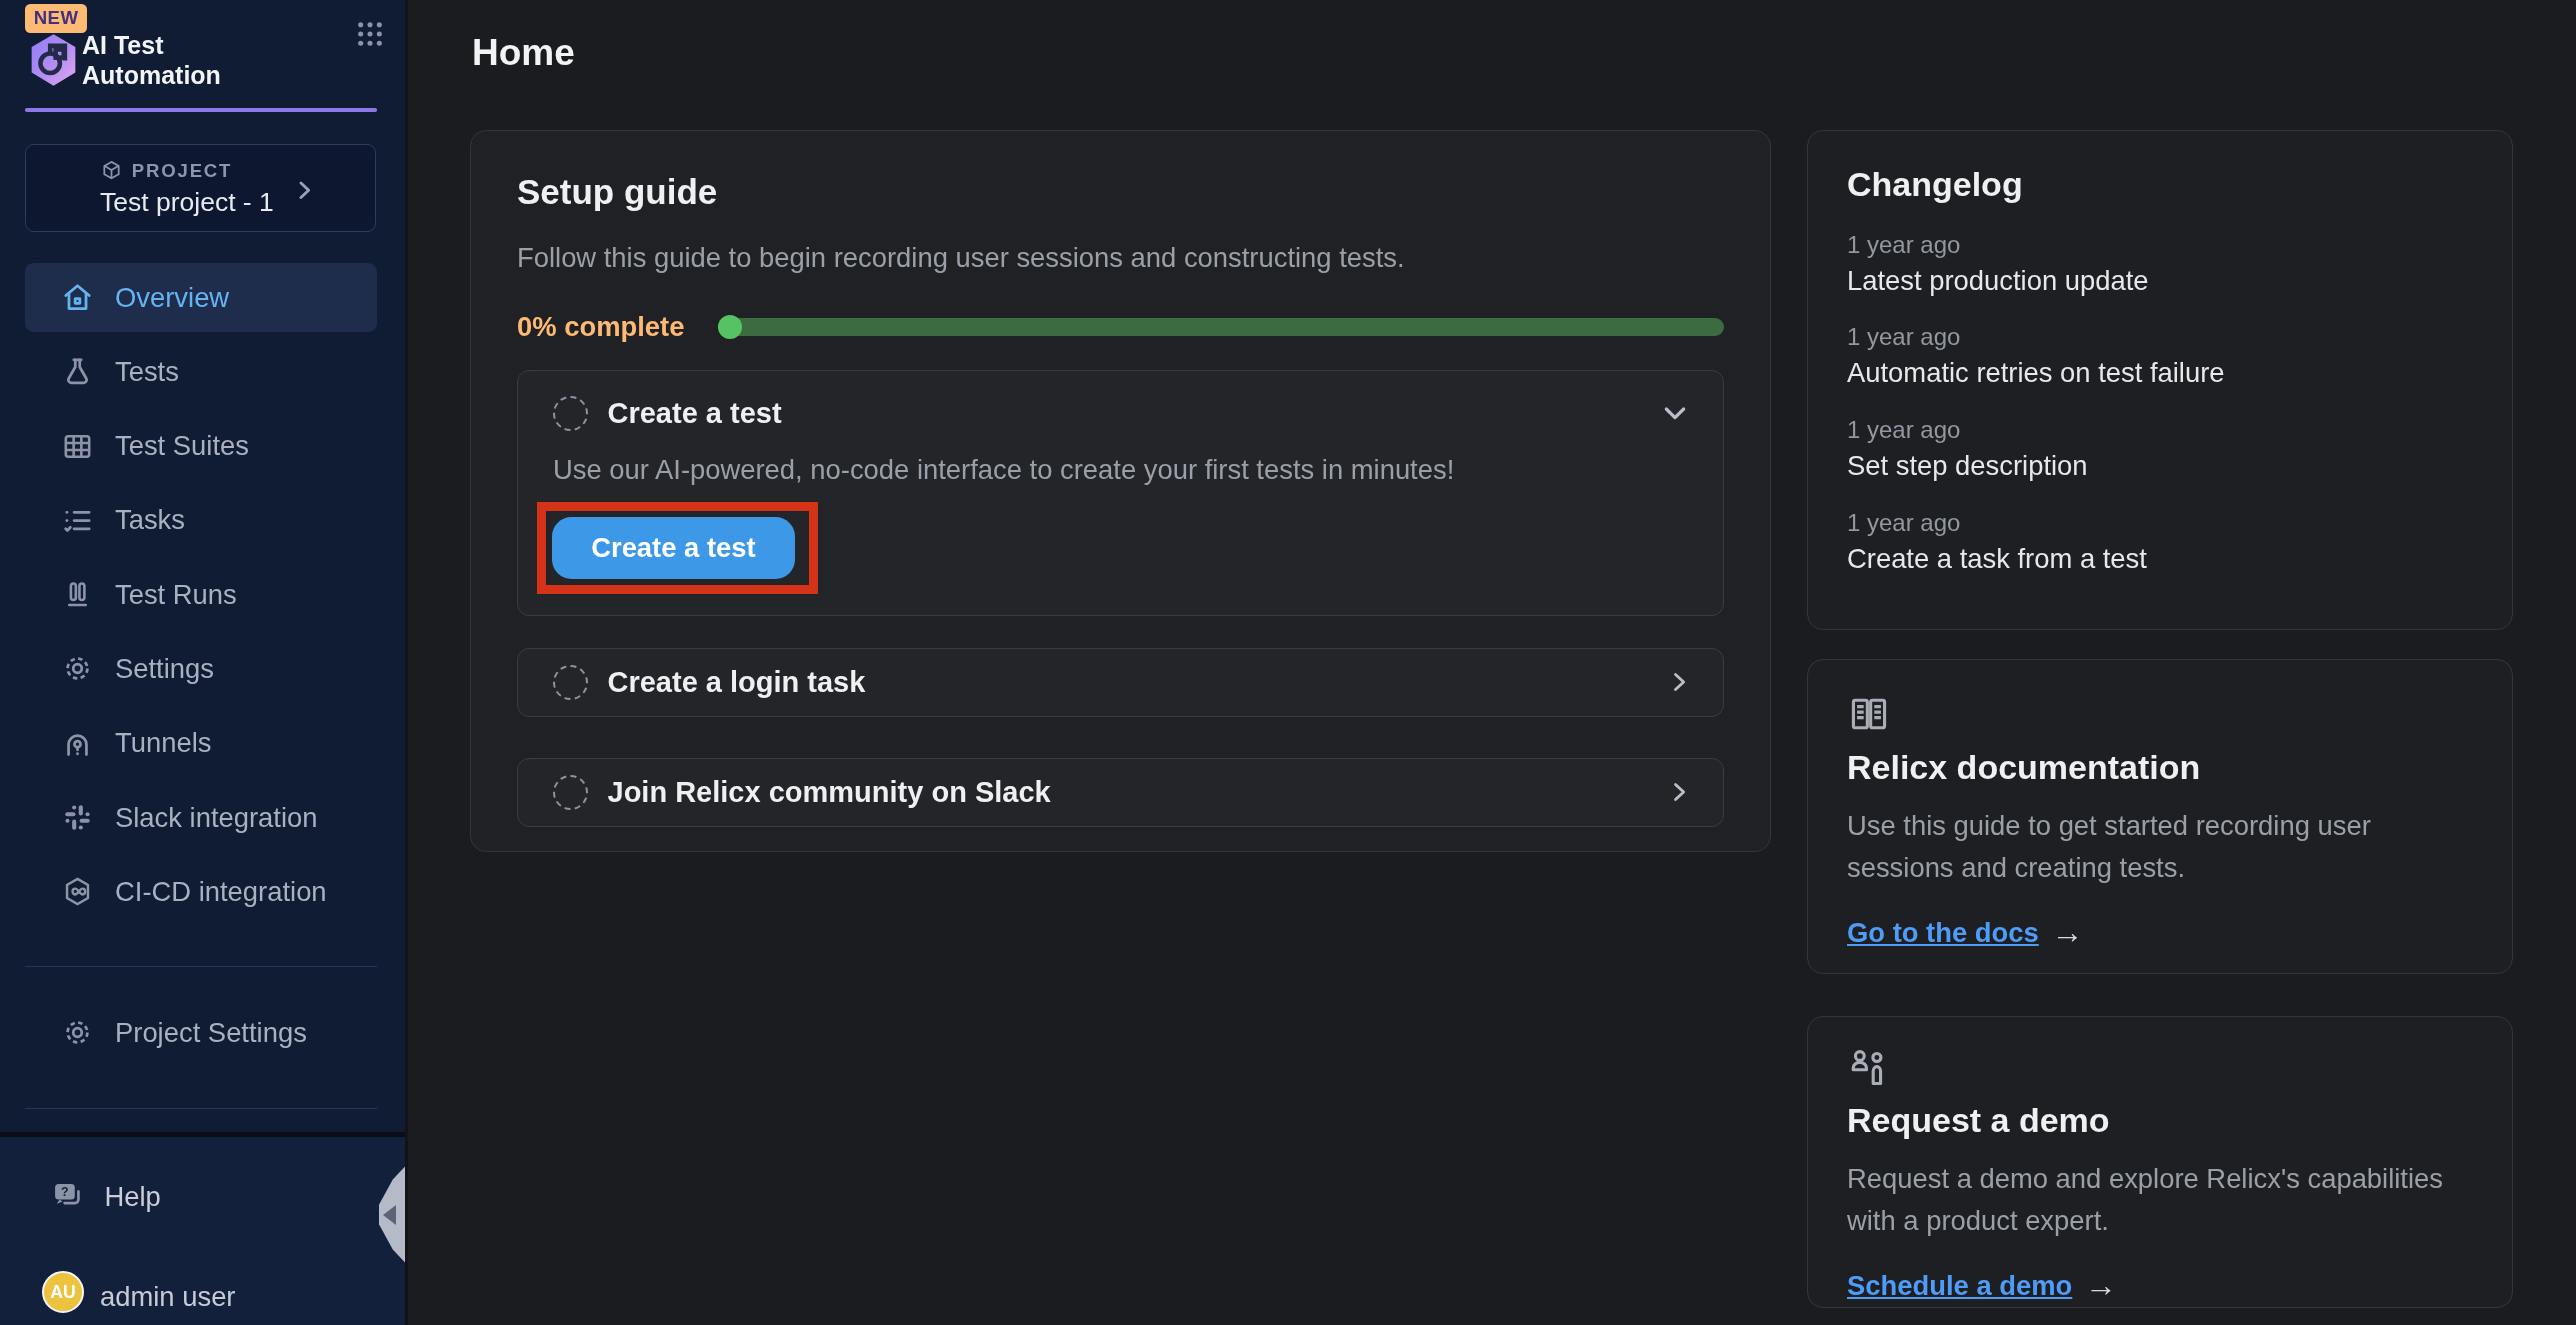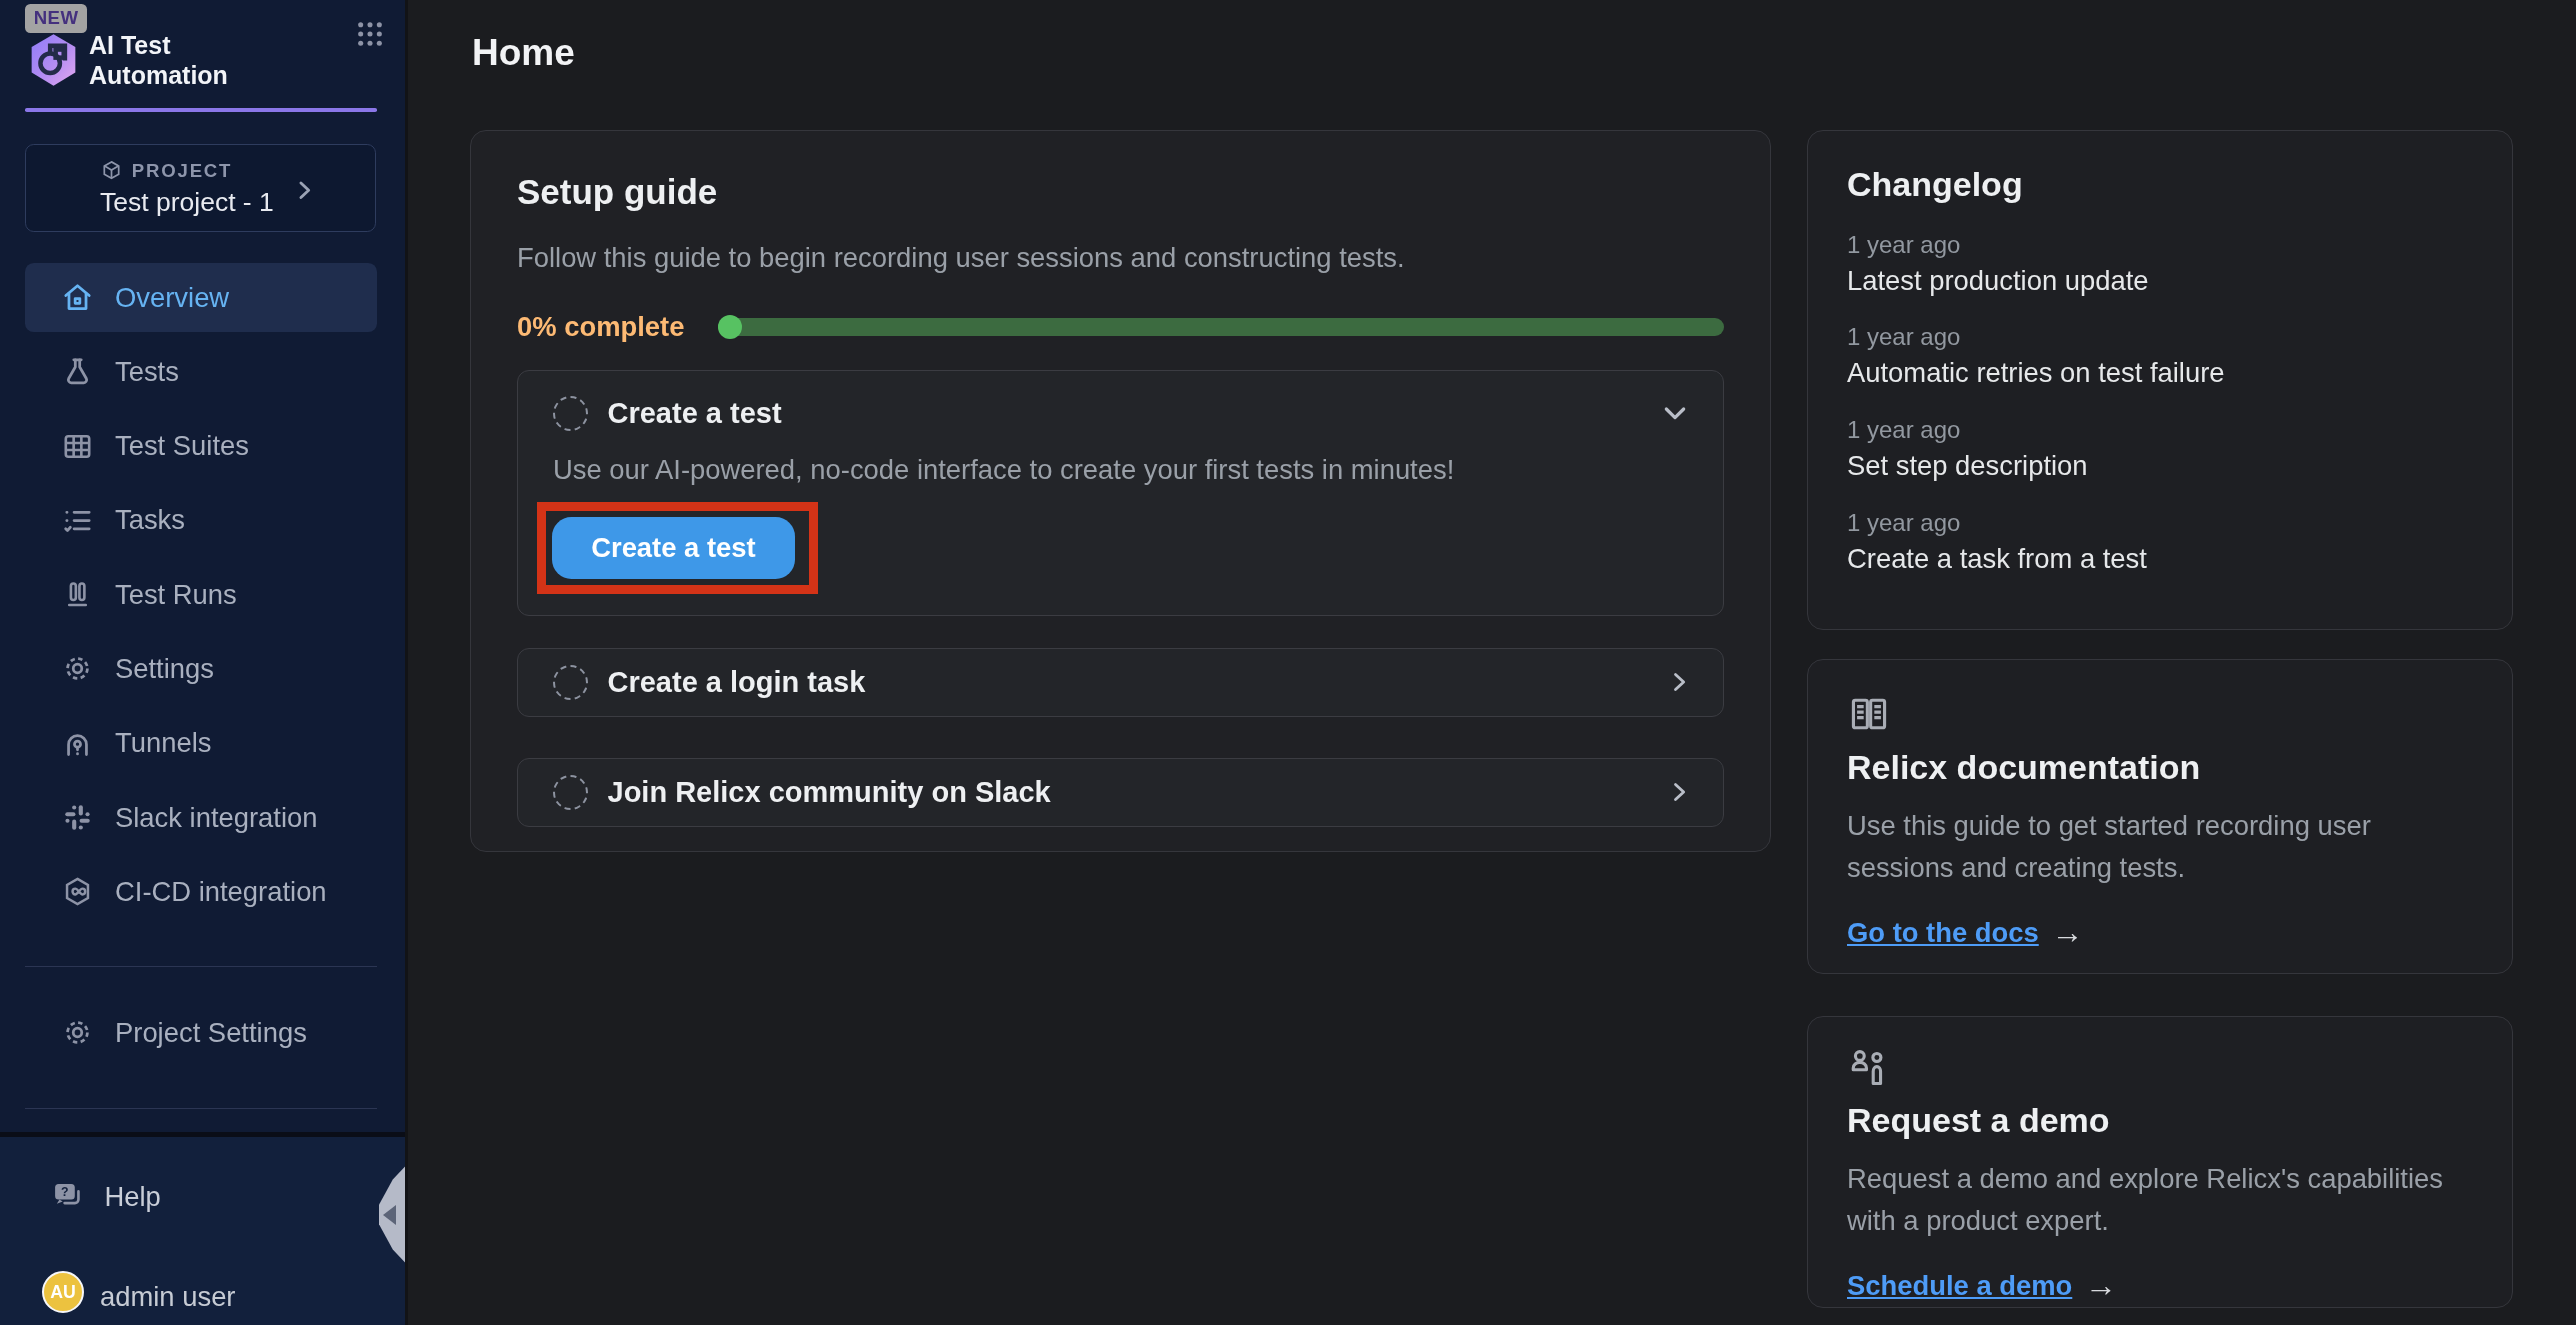--- a/index.html
+++ b/index.html
@@ -2,25 +2,25 @@
 <html style="font-size:14px"><head>
 <meta charset="utf-8">
 <style>
   * { margin:0; padding:0; box-sizing:border-box; }
   html,body { background:#0e0e10; }
   body { font-family:"Liberation Sans", sans-serif; }
   .app { position:relative; width:2576px; height:1325px; background:#1b1c1f; overflow:hidden; }
 
   
   .sidebar { position:absolute; left:0; top:0; width:405px; height:1325px; background:#101b34; }
-  .new-badge { position:absolute; left:25px; top:4.4px; background:#a3a3a3; color:#44307e;
+  .new-badge { position:absolute; left:25px; top:4.4px; background:#fdba74; color:#44307e;
     font-size:18.6px; font-weight:700; padding:2.7px 8.8px 3.5px; border-radius:5.3px; letter-spacing:0.4px; }
   .brand-row { position:absolute; left:25px; top:30px; width:352px; display:flex; align-items:center; }
   .logo-hex { width:57px; height:60px; flex:0 0 auto; }
-  .brand-title { margin-left:7px; color:#f2f4f8; font-size:25px; font-weight:700; line-height:30px; }
+  .brand-title { margin-left:0; color:#f2f4f8; font-size:25px; font-weight:700; line-height:30px; }
   .grid-dots { position:absolute; right:19.5px; top:17.7px; width:32px; height:32px; }
   .brand-underline { position:absolute; left:25px; top:108px; width:352px; height:3.5px; background:#8b77e8; border-radius:1.8px; }
 
   .project-box { position:absolute; left:25px; top:144px; width:351px; height:88px; background:#0d1830;
     border:1.8px solid #2e3c5e; border-radius:8.8px; cursor:pointer; }
   .project-inner { position:absolute; left:74px; top:14px; }
   .project-label-row { display:flex; align-items:center; gap:8.8px; color:#8d95ab; }
   .project-label { font-size:18.6px; font-weight:700; letter-spacing:1.8px; }
   .project-name { margin-top:5.3px; color:#e8eaf0; font-size:26.5px; }
   .project-chevron { position:absolute; right:58px; top:32px; width:26.5px; height:26.5px; }

